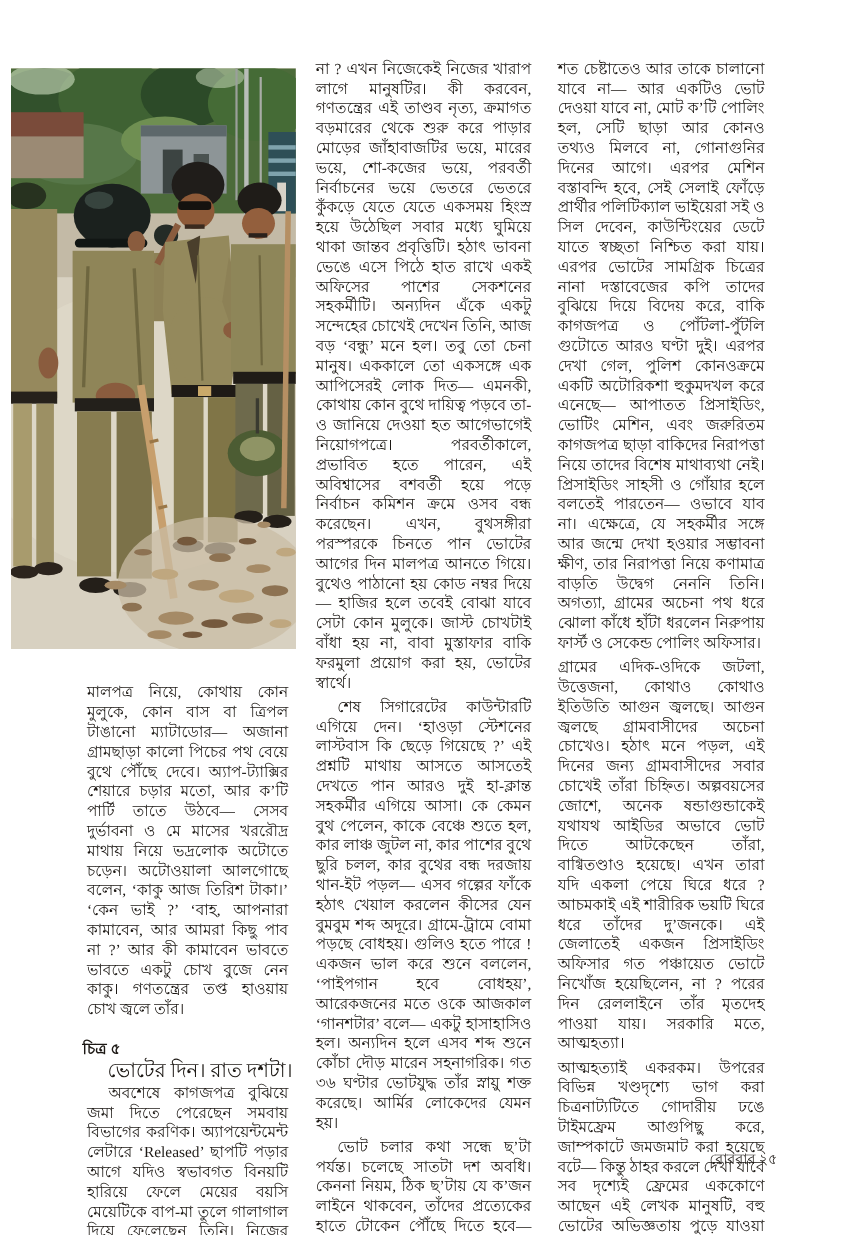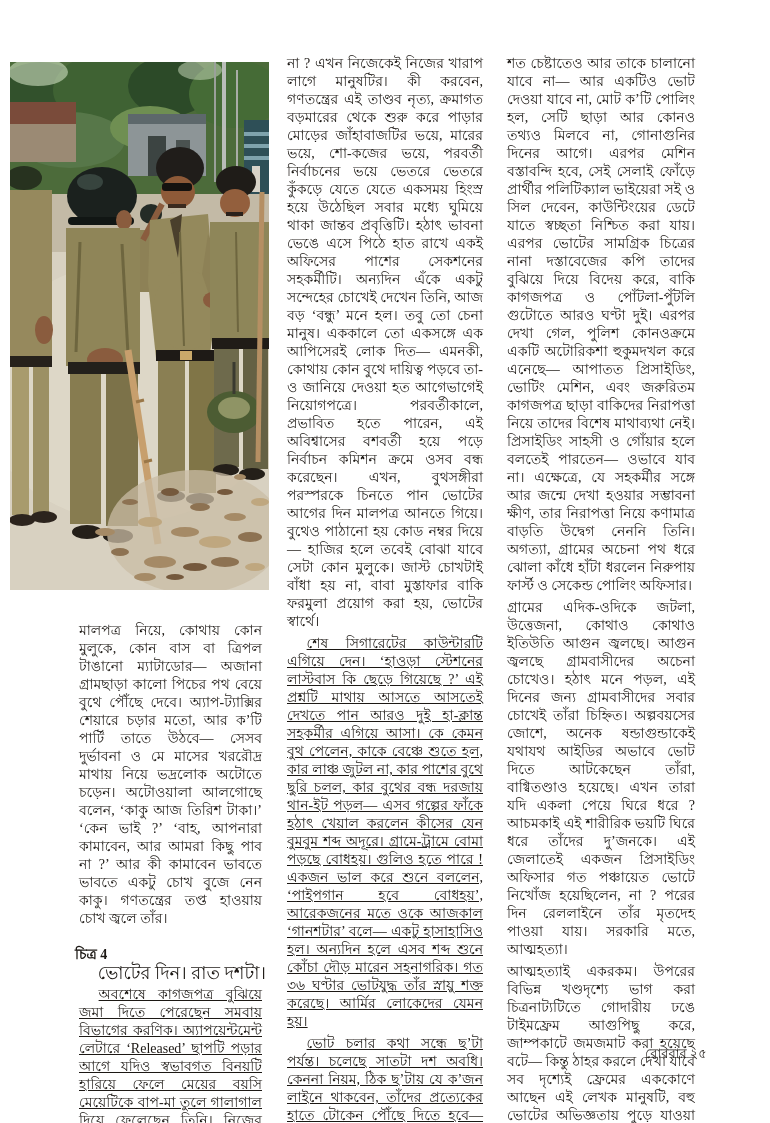--- a/index.html
+++ b/index.html
@@ -15,21 +15,21 @@
   }
   .photo svg{display:block;width:100%;height:100%;}
   .col{position:absolute;}
   .col-left{left:75px;top:618px;width:191px;}
   .col-mid{left:283px;top:51px;width:204px;}
   .col-right{left:503px;top:51px;width:196px;}
   .para{
     margin:4px;text-align:justify;
     font-size:14px;line-height:18px;letter-spacing:0;
   }
-  .para.indent{text-indent:1.4em;text-decoration:underline;}
+  .para.indent{text-indent:1.4em;}
   .sec-head{margin:18px 0 0 0;font-size:14px;line-height:18px;font-weight:600;}
   .sec-sub{margin:0;font-size:18px;line-height:18px;text-align:right;}
   .page-footer{
     position:absolute;left:645px;top:1046px;font-size:13px;line-height:16px;
     color:#1c1814;white-space:nowrap;
   }
 </style>
 </head>
 <body>
 
@@ -150,21 +150,21 @@
       <ellipse cx="245" cy="505" rx="10" ry="4" fill="#bfa77f"></ellipse>
       <ellipse cx="110" cy="490" rx="9" ry="4" fill="#8d7252"></ellipse>
       <ellipse cx="135" cy="515" rx="11" ry="4" fill="#a58a66"></ellipse>
       <ellipse cx="165" cy="515" rx="9" ry="3" fill="#75593d"></ellipse>
       <ellipse cx="230" cy="415" rx="6" ry="3" fill="#a58a66"></ellipse>
     </svg>
   </figure>
 
   <div class="col col-left">
     <p class="para">মালপত্র নিয়ে, কোথায় কোন মুলুকে, কোন বাস বা ত্রিপল টাঙানো ম্যাটাডোর— অজানা গ্রামছাড়া কালো পিচের পথ বেয়ে বুথে পৌঁছে দেবে। অ্যাপ-ট্যাক্সির শেয়ারে চড়ার মতো, আর ক’টি পার্টি তাতে উঠবে— সেসব দুর্ভাবনা ও মে মাসের খররৌদ্র মাথায় নিয়ে ভদ্রলোক অটোতে চড়েন। অটোওয়ালা আলগোছে বলেন, ‘কাকু আজ তিরিশ টাকা।’ ‘কেন ভাই ?’ ‘বাহ, আপনারা কামাবেন, আর আমরা কিছু পাব না ?’ আর কী কামাবেন ভাবতে ভাবতে একটু চোখ বুজে নেন কাকু। গণতন্ত্রের তপ্ত হাওয়ায় চোখ জ্বলে তাঁর।</p>
-    <p class="sec-head">চিত্র 4</p>
+    <p class="sec-head">চিত্র ৫</p>
     <p class="sec-sub">ভোটের দিন। রাত দশটা।</p>
     <p class="para indent">অবশেষে কাগজপত্র বুঝিয়ে জমা দিতে পেরেছেন সমবায় বিভাগের করণিক। অ্যাপয়েন্টমেন্ট লেটারে ‘Released’ ছাপটি পড়ার আগে যদিও স্বভাবগত বিনয়টি হারিয়ে ফেলে মেয়ের বয়সি মেয়েটিকে বাপ-মা তুলে গালাগাল দিয়ে ফেলেছেন তিনি। নিজের আদরের কন্যাটির মতোই অনেকটা চশমার গড়নটা,</p>
   </div>
 
   <div class="col col-mid">
     <p class="para">না ? এখন নিজেকেই নিজের খারাপ লাগে মানুষটির। কী করবেন, গণতন্ত্রের এই তাণ্ডব নৃত্য, ক্রমাগত বড়মারের থেকে শুরু করে পাড়ার মোড়ের জাঁহাবাজটির ভয়ে, মারের ভয়ে, শো-কজের ভয়ে, পরবর্তী নির্বাচনের ভয়ে ভেতরে ভেতরে কুঁকড়ে যেতে যেতে একসময় হিংস্র হয়ে উঠেছিল সবার মধ্যে ঘুমিয়ে থাকা জান্তব প্রবৃত্তিটি। হঠাৎ ভাবনা ভেঙে এসে পিঠে হাত রাখে একই অফিসের পাশের সেকশনের সহকর্মীটি। অন্যদিন এঁকে একটু সন্দেহের চোখেই দেখেন তিনি, আজ বড় ‘বন্ধু’ মনে হল। তবু তো চেনা মানুষ। এককালে তো একসঙ্গে এক আপিসেরই লোক দিত— এমনকী, কোথায় কোন বুথে দায়িত্ব পড়বে তা-ও জানিয়ে দেওয়া হত আগেভাগেই নিয়োগপত্রে। পরবর্তীকালে, প্রভাবিত হতে পারেন, এই অবিশ্বাসের বশবর্তী হয়ে পড়ে নির্বাচন কমিশন ক্রমে ওসব বন্ধ করেছেন। এখন, বুথসঙ্গীরা পরস্পরকে চিনতে পান ভোটের আগের দিন মালপত্র আনতে গিয়ে। বুথেও পাঠানো হয় কোড নম্বর দিয়ে— হাজির হলে তবেই বোঝা যাবে সেটা কোন মুলুকে। জাস্ট চোখটাই বাঁধা হয় না, বাবা মুস্তাফার বাকি ফরমুলা প্রয়োগ করা হয়, ভোটের স্বার্থে।</p>
     <p class="para indent">শেষ সিগারেটের কাউন্টারটি এগিয়ে দেন। ‘হাওড়া স্টেশনের লাস্টবাস কি ছেড়ে গিয়েছে ?’ এই প্রশ্নটি মাথায় আসতে আসতেই দেখতে পান আরও দুই হা-ক্লান্ত সহকর্মীর এগিয়ে আসা। কে কেমন বুথ পেলেন, কাকে বেঞ্চে শুতে হল, কার লাঞ্চ জুটল না, কার পাশের বুথে ছুরি চলল, কার বুথের বন্ধ দরজায় থান-ইট পড়ল— এসব গল্পের ফাঁকে হঠাৎ খেয়াল করলেন কীসের যেন বুমবুম শব্দ অদূরে। গ্রামে-ট্রামে বোমা পড়ছে বোধহয়। গুলিও হতে পারে ! একজন ভাল করে শুনে বললেন, ‘পাইপগান হবে বোধহয়’, আরেকজনের মতে ওকে আজকাল ‘গানশটার’ বলে— একটু হাসাহাসিও হল। অন্যদিন হলে এসব শব্দ শুনে কোঁচা দৌড় মারেন সহনাগরিক। গত ৩৬ ঘণ্টার ভোটযুদ্ধ তাঁর স্নায়ু শক্ত করেছে। আর্মির লোকেদের যেমন হয়।</p>
     <p class="para indent">ভোট চলার কথা সন্ধে ছ’টা পর্যন্ত। চলেছে সাতটা দশ অবধি। কেননা নিয়ম, ঠিক ছ’টায় যে ক’জন লাইনে থাকবেন, তাঁদের প্রত্যেকের হাতে টোকেন পৌঁছে দিতে হবে— শেষজন পাবেন ১ নম্বর, তার আগের জন ২। এসব টোকেনও আবার জমা দিতে হবে নিয়মমাফিক খামে ভরে। এঁরা সবাই ভোট দিলে তবেই সুইচ টিপে বন্ধ করা যাবে ভোটযন্ত্র। তারপর,</p>
   </div>
 

